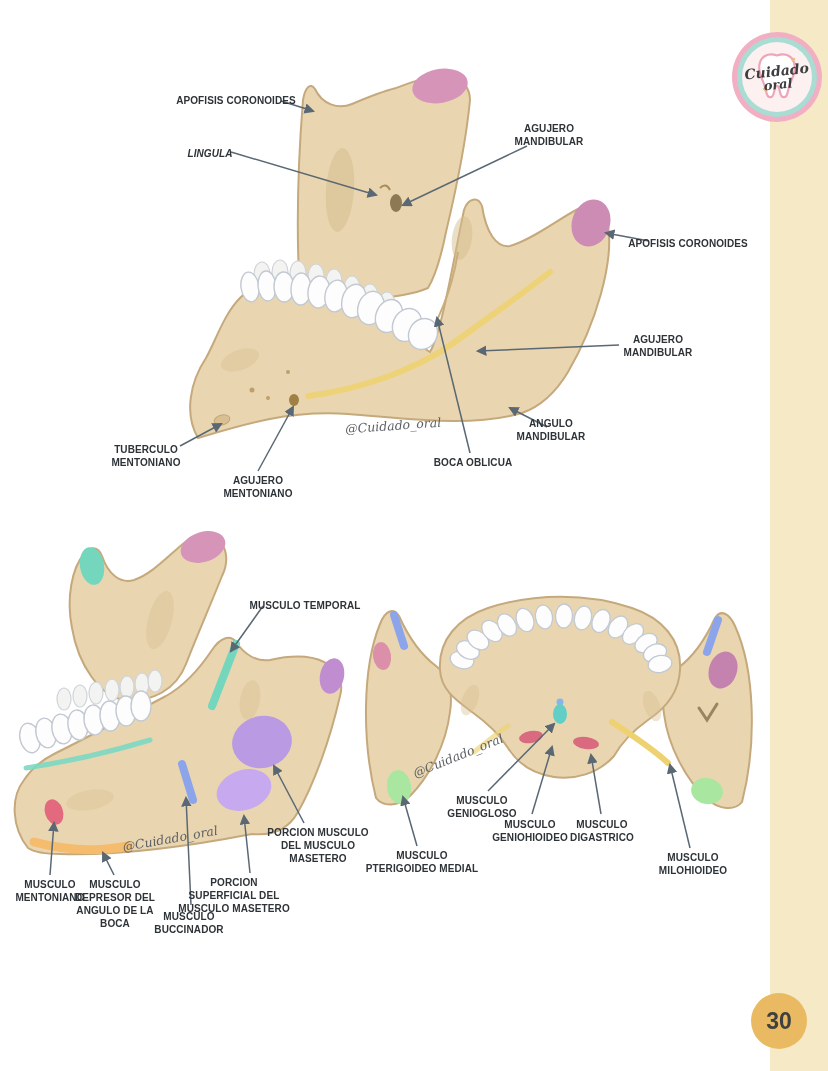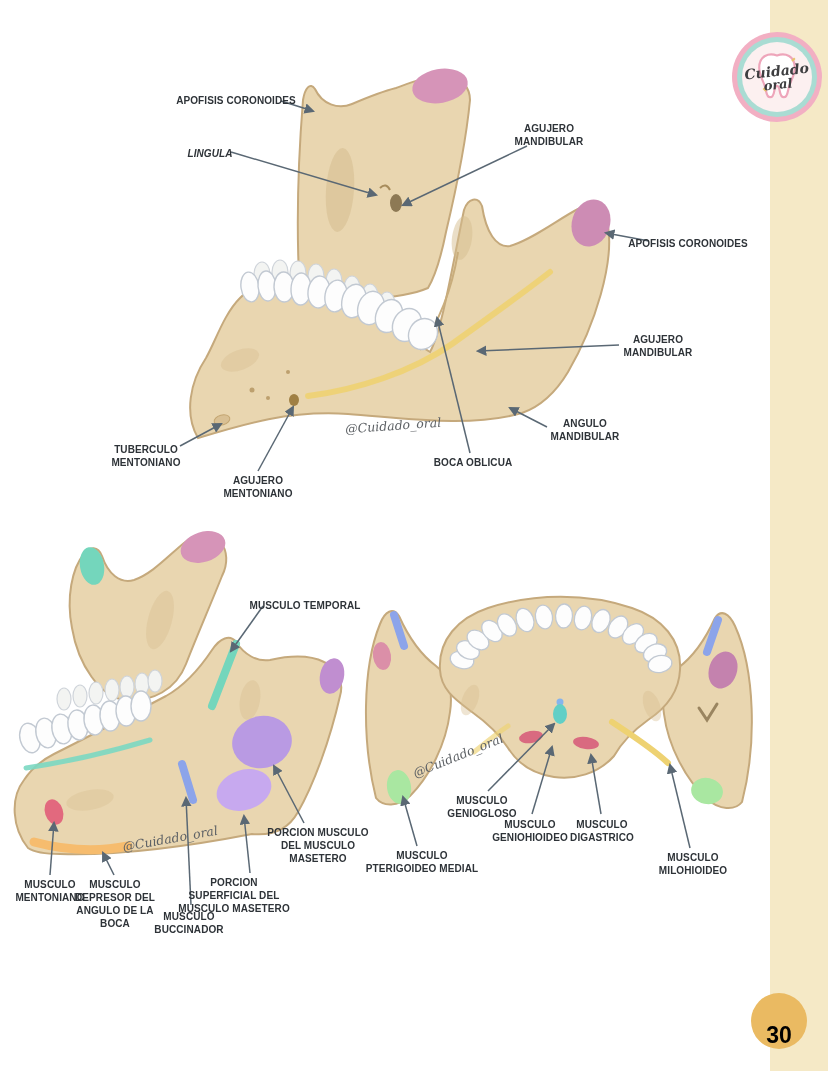--- a/index.html
+++ b/index.html
@@ -14,22 +14,22 @@
   .logo-ring-outer{position:absolute;inset:0;border-radius:50%;background:#f2afc3;}
   .logo-ring-inner{position:absolute;inset:5px;border-radius:50%;background:#a9dcd3;}
   .logo-center{position:absolute;inset:10px;border-radius:50%;background:#fcf0f0;
                display:flex;align-items:center;justify-content:center;overflow:hidden;}
   .logo-tooth{position:absolute;left:11px;top:8px;}
   .logo-text{position:relative;transform:rotate(-6deg);text-align:center;
              font:italic 700 14px/1.0 "DejaVu Serif",serif;color:#3e3e40;}
   .logo-text span{display:block;}
   .logo-text span:last-child{font-size:13px;}
   .page-num{position:absolute;left:751px;top:993px;width:56px;height:56px;border-radius:50%;
-            background:#eaba62;display:flex;align-items:flex-end;justify-content:center;
-            font-weight:700;font-size:23px;color:#000000;z-index:3;}
+            background:#eaba62;display:flex;align-items:center;justify-content:center;
+            font-weight:700;font-size:23px;color:#404040;z-index:3;}
 </style>
 </head>
 <body>
 
 <div class="page">
   <div class="side-strip"></div>
 
   <svg class="art" width="828" height="1071" viewBox="0 0 828 1071">
     <defs>
       <marker id="ah" viewBox="0 0 10 10" refX="8" refY="5" markerWidth="7" markerHeight="7" orient="auto-start-reverse">
@@ -195,21 +195,21 @@
     </g>
   </svg>
 
   <div class="lbl" style="left:236px;top:94px;">APOFISIS CORONOIDES</div>
   <div class="lbl" style="left:549px;top:122px;">AGUJERO
 MANDIBULAR</div>
   <div class="lbl" style="left:210px;top:147px;font-style:italic;">LINGULA</div>
   <div class="lbl" style="left:688px;top:237px;">APOFISIS CORONOIDES</div>
   <div class="lbl" style="left:658px;top:333px;">AGUJERO
 MANDIBULAR</div>
-  <div class="lbl" style="left:585px;top:417px;">ANGULO
+  <div class="lbl" style="left:551px;top:417px;">ANGULO
 MANDIBULAR</div>
   <div class="lbl" style="left:473px;top:456px;">BOCA OBLICUA</div>
   <div class="lbl" style="left:258px;top:474px;">AGUJERO
 MENTONIANO</div>
   <div class="lbl" style="left:146px;top:443px;">TUBERCULO
 MENTONIANO</div>
 
   <div class="lbl" style="left:297px;top:599px;padding-left:16px;">MUSCULO TEMPORAL</div>
   <div class="lbl" style="left:318px;top:826px;">PORCION MUSCULO
 DEL MUSCULO

